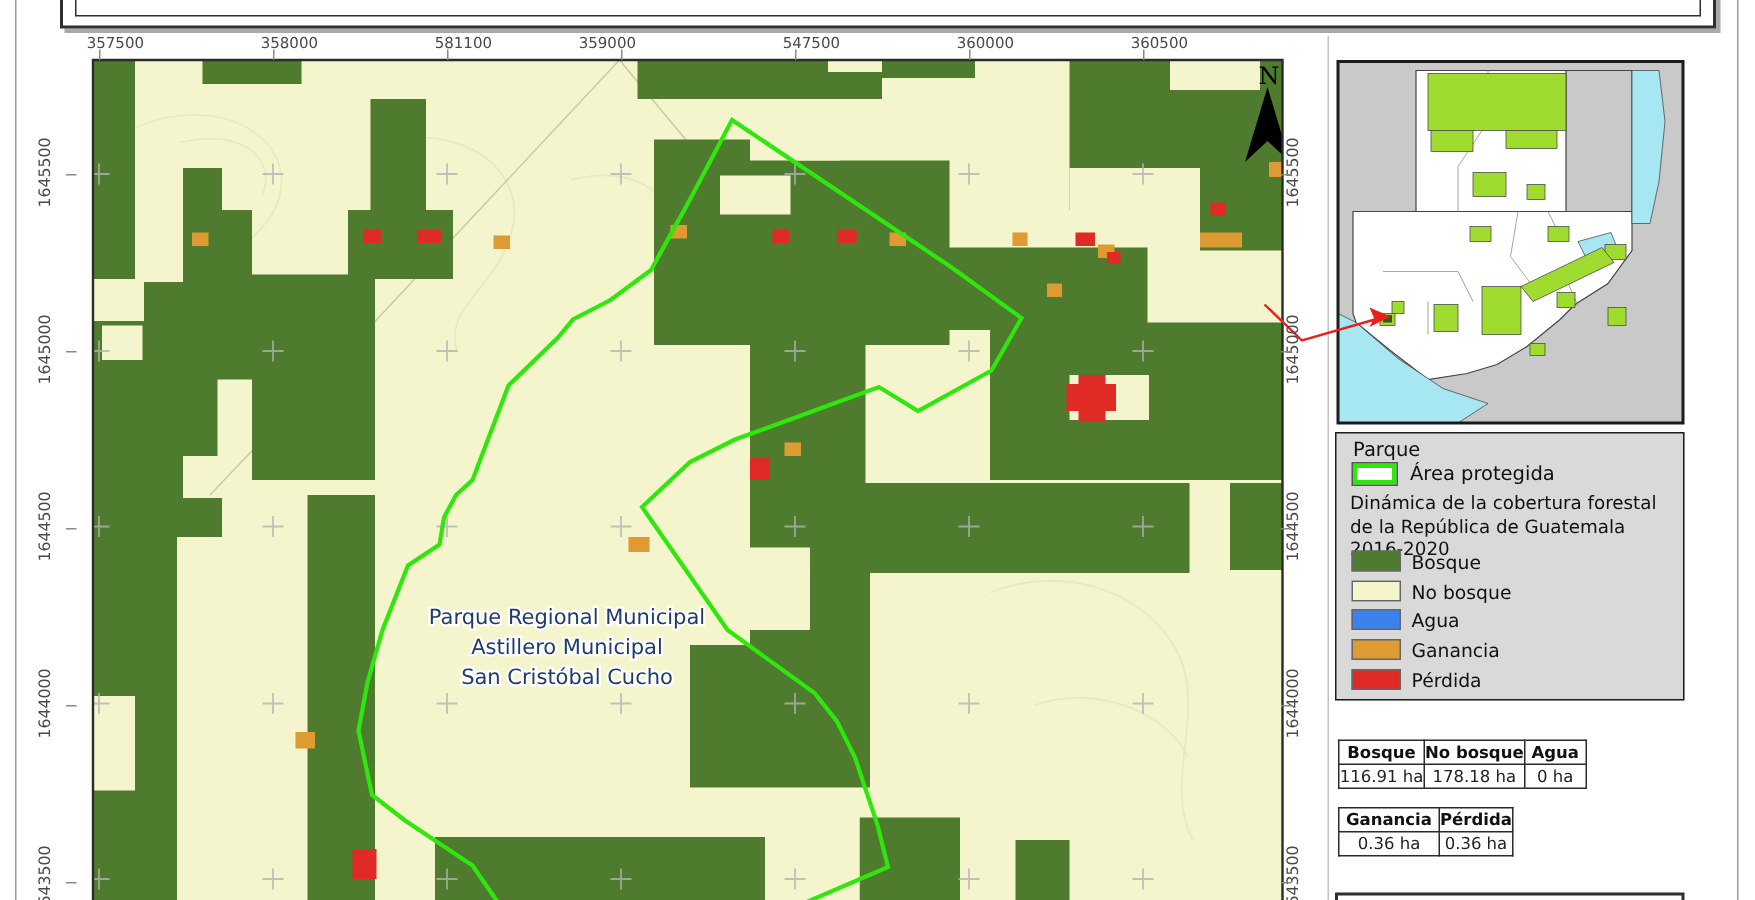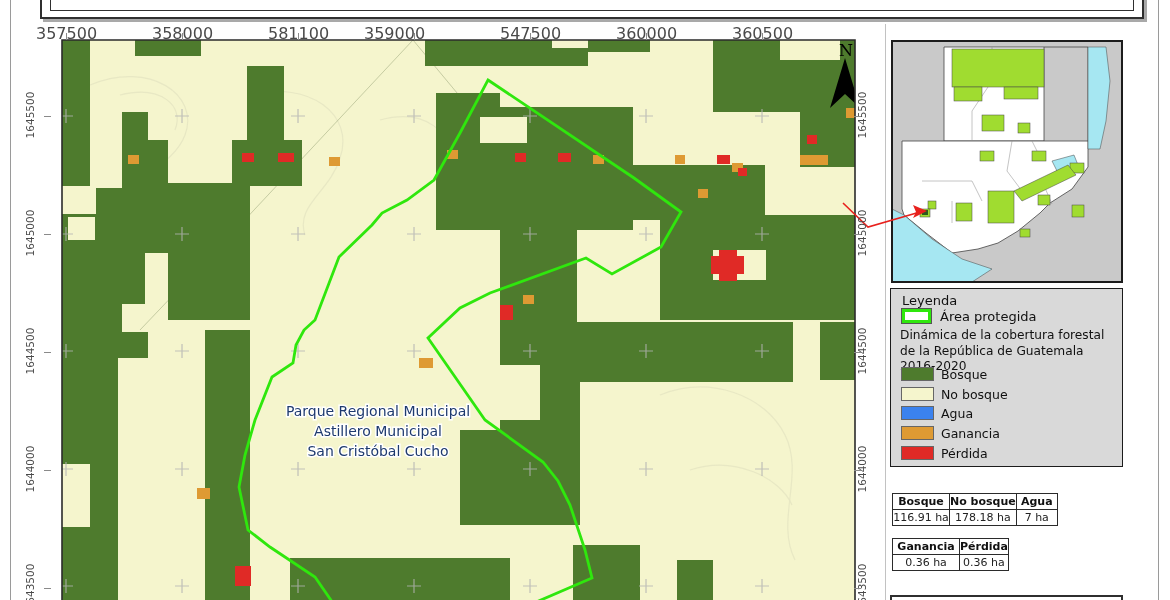--- a/index.html
+++ b/index.html
@@ -6,21 +6,21 @@
   body{width:1170px;height:600px;position:relative;overflow:hidden;background:#ffffff;
        font-family:"DejaVu Sans","Liberation Sans",sans-serif;}
   .abs{position:absolute;}
   
   .pageline{position:absolute;top:0;bottom:0;width:1px;background:#9a9a9a;}
   .softline{position:absolute;width:1px;background:#c2c2c2;}
   
   .titlebox{position:absolute;background:#fff;border:2px solid #2f2f2f;box-shadow:3px 3px 0 rgba(140,140,140,.75);}
   .titlebox-inner{position:absolute;background:#fff;border:1.5px solid #2f2f2f;}
   
-  .xlab{position:absolute;width:60px;text-align:left;font-size:16px;color:#4a4a4a;}
+  .xlab{position:absolute;width:60px;text-align:right;font-size:10px;color:#4a4a4a;}
   .ylab{position:absolute;width:60px;text-align:center;font-size:10.5px;color:#4a4a4a;transform:rotate(-90deg);transform-origin:center center;}
   .xtick{position:absolute;width:1px;height:7px;background:#8a8a8a;}
   .ytick{position:absolute;width:7px;height:1px;background:#8a8a8a;}
   
   .legend{position:absolute;left:890px;top:288px;width:233px;height:179px;background:#d9d9d9;border:1.5px solid #1c1c1c;box-sizing:border-box;}
   .legend-title{position:absolute;left:11px;top:4px;font-size:13px;color:#111;}
   .pa-swatch{position:absolute;left:11px;top:20px;width:23px;height:8px;background:#fff;border:3px solid #2fe70d;outline:1px solid #555;}
   .pa-label{position:absolute;left:49px;top:20px;font-size:13px;color:#111;}
   .legend-sub{position:absolute;left:9px;top:39px;width:220px;font-size:12.2px;line-height:15.5px;color:#111;}
   .legend-item{position:absolute;left:0;width:100%;height:16px;}
@@ -236,21 +236,21 @@
     <div class="ytick" style="left: 854px; top: 234px;"></div>
     <div class="ylab" style="left: 832px; top: 345px;">1644500</div>
     <div class="ytick" style="left: 854px; top: 352px;"></div>
     <div class="ylab" style="left: 832px; top: 463px;">1644000</div>
     <div class="ytick" style="left: 854px; top: 470px;"></div>
     <div class="ylab" style="left: 832px; top: 581px;">1643500</div>
     <div class="ytick" style="left: 854px; top: 588px;"></div>
   </div>
 
 <div class="legend">
-  <div class="legend-title">Leyenda</div>
+  <div class="legend-title">Parque</div>
   <div class="pa-swatch"></div>
   <div class="pa-label">Área protegida</div>
   <div class="legend-sub">Dinámica de la cobertura forestal de la República de Guatemala 2016-2020</div>
   <div class="legend-item" style="top: 78px;">
     <span class="legend-swatch" style="background: rgb(78, 123, 45);"></span>
     <span class="legend-item-label">Bosque</span>
   </div>
   <div class="legend-item" style="top: 98px;">
     <span class="legend-swatch" style="background: rgb(245, 245, 205);"></span>
     <span class="legend-item-label">No bosque</span>
@@ -272,21 +272,21 @@
 <table class="stat-table" style="left:892px;top:493px;" id="t1">
   <tbody>
       <tr>
     <th style="min-width: 56px;">Bosque</th>
     <th style="min-width: 65px;">No bosque</th>
     <th style="min-width: 40px;">Agua</th>
   </tr>
   <tr>
     <td>116.91 ha</td>
     <td>178.18 ha</td>
-    <td>7 ha</td>
+    <td>0 ha</td>
   </tr>
 </tbody>
   </table>
 <table class="stat-table" style="left:892px;top:538px;" id="t2">
   <tbody>
       <tr>
     <th style="min-width: 66px;">Ganancia</th>
     <th style="min-width: 45px;">Pérdida</th>
   </tr>
   <tr>

